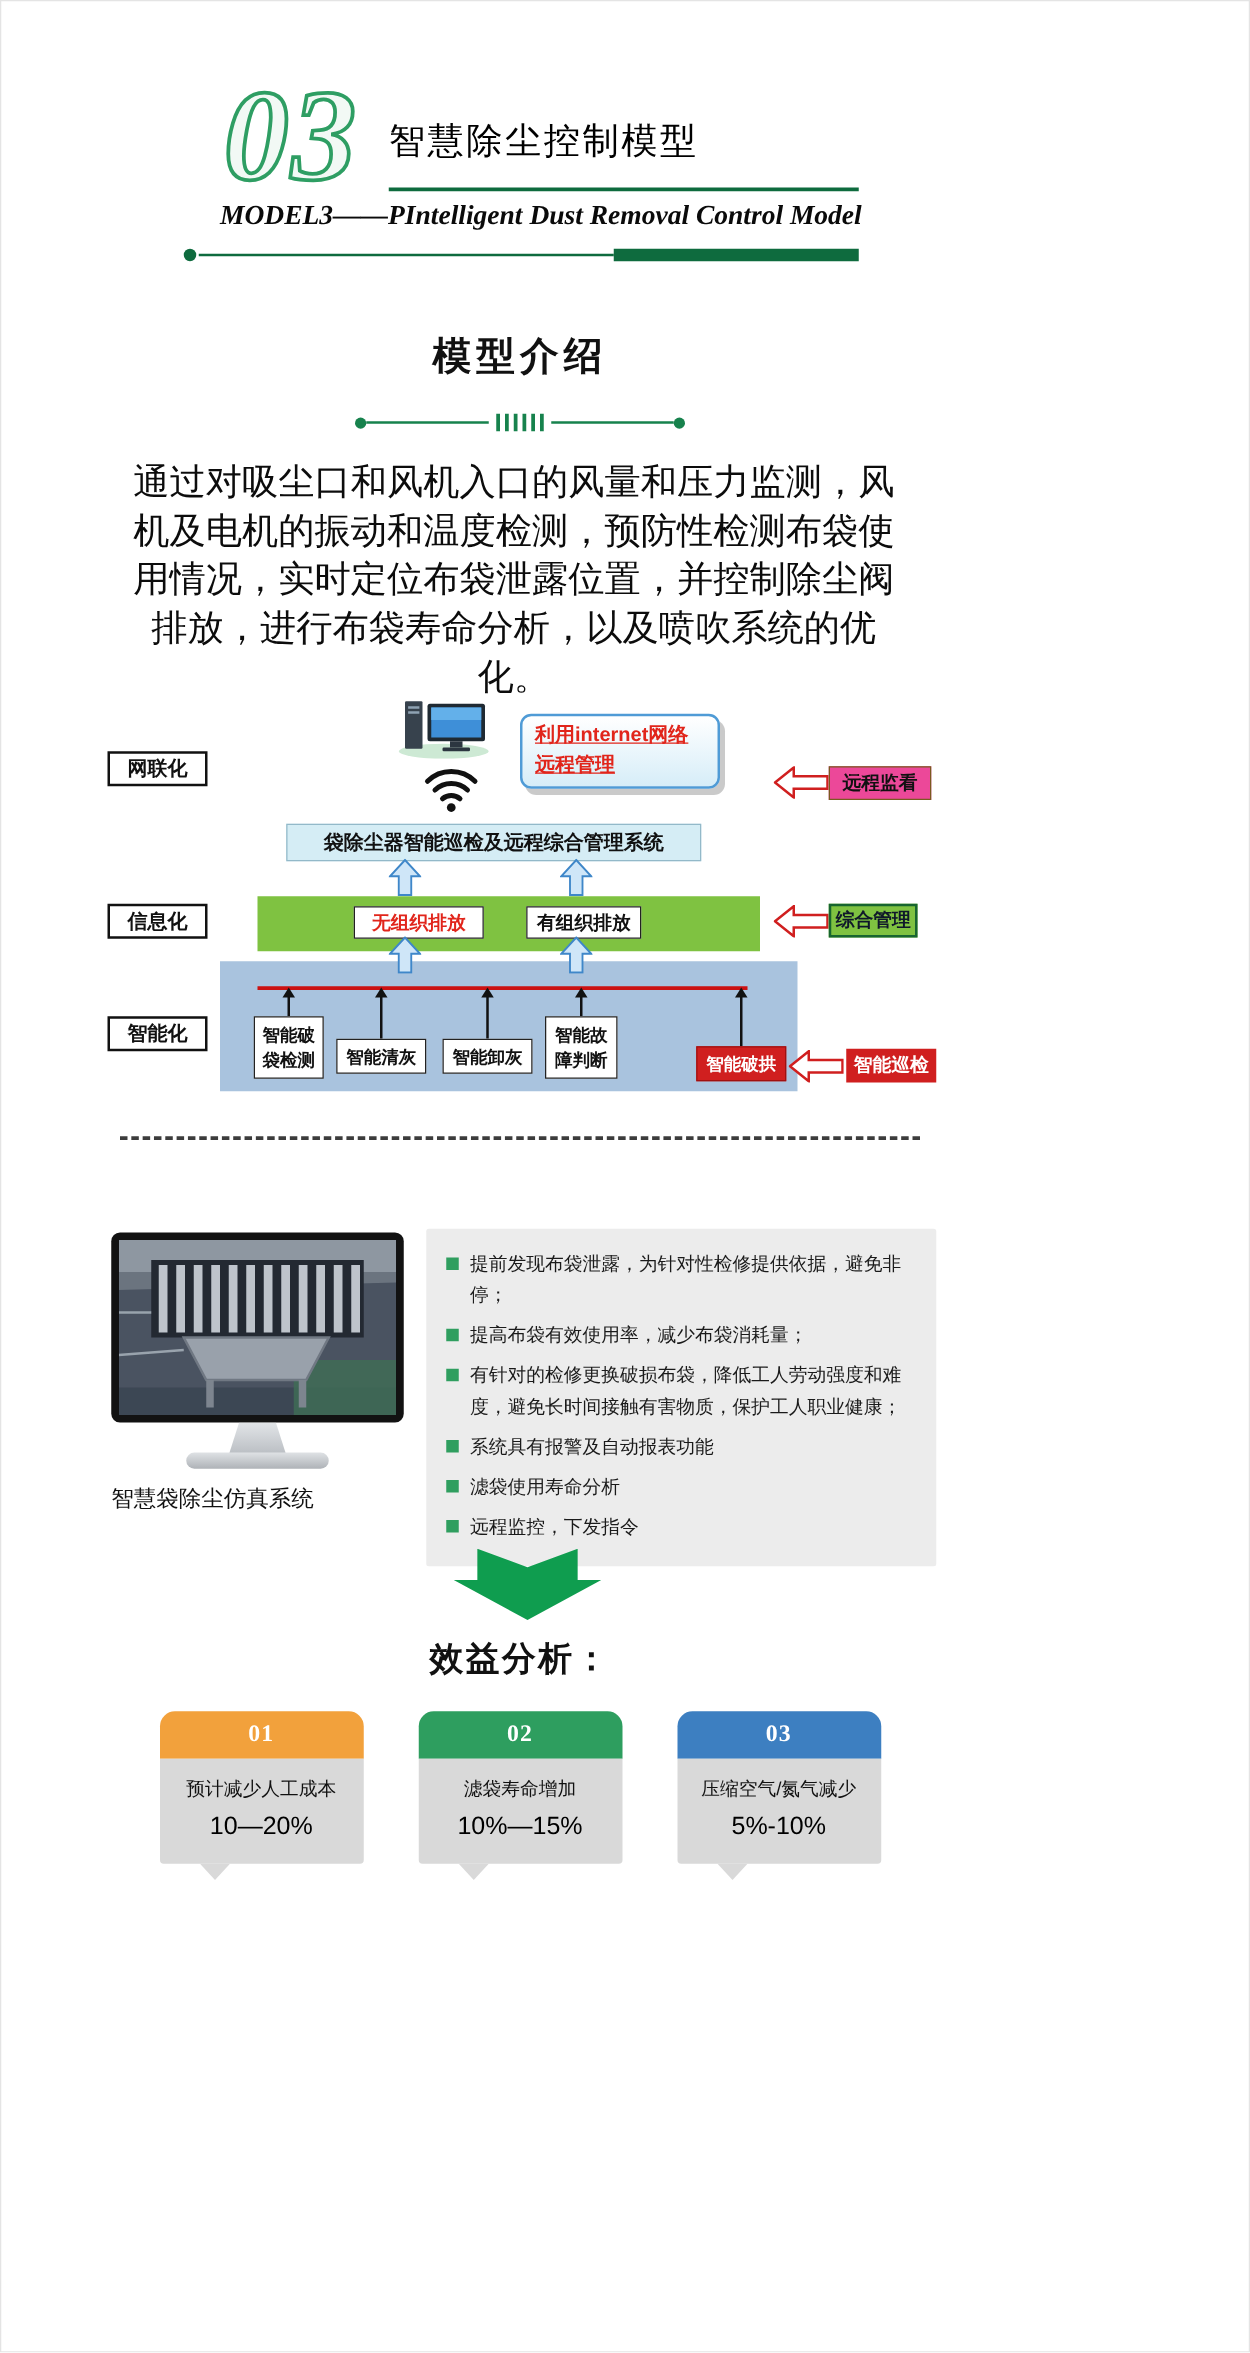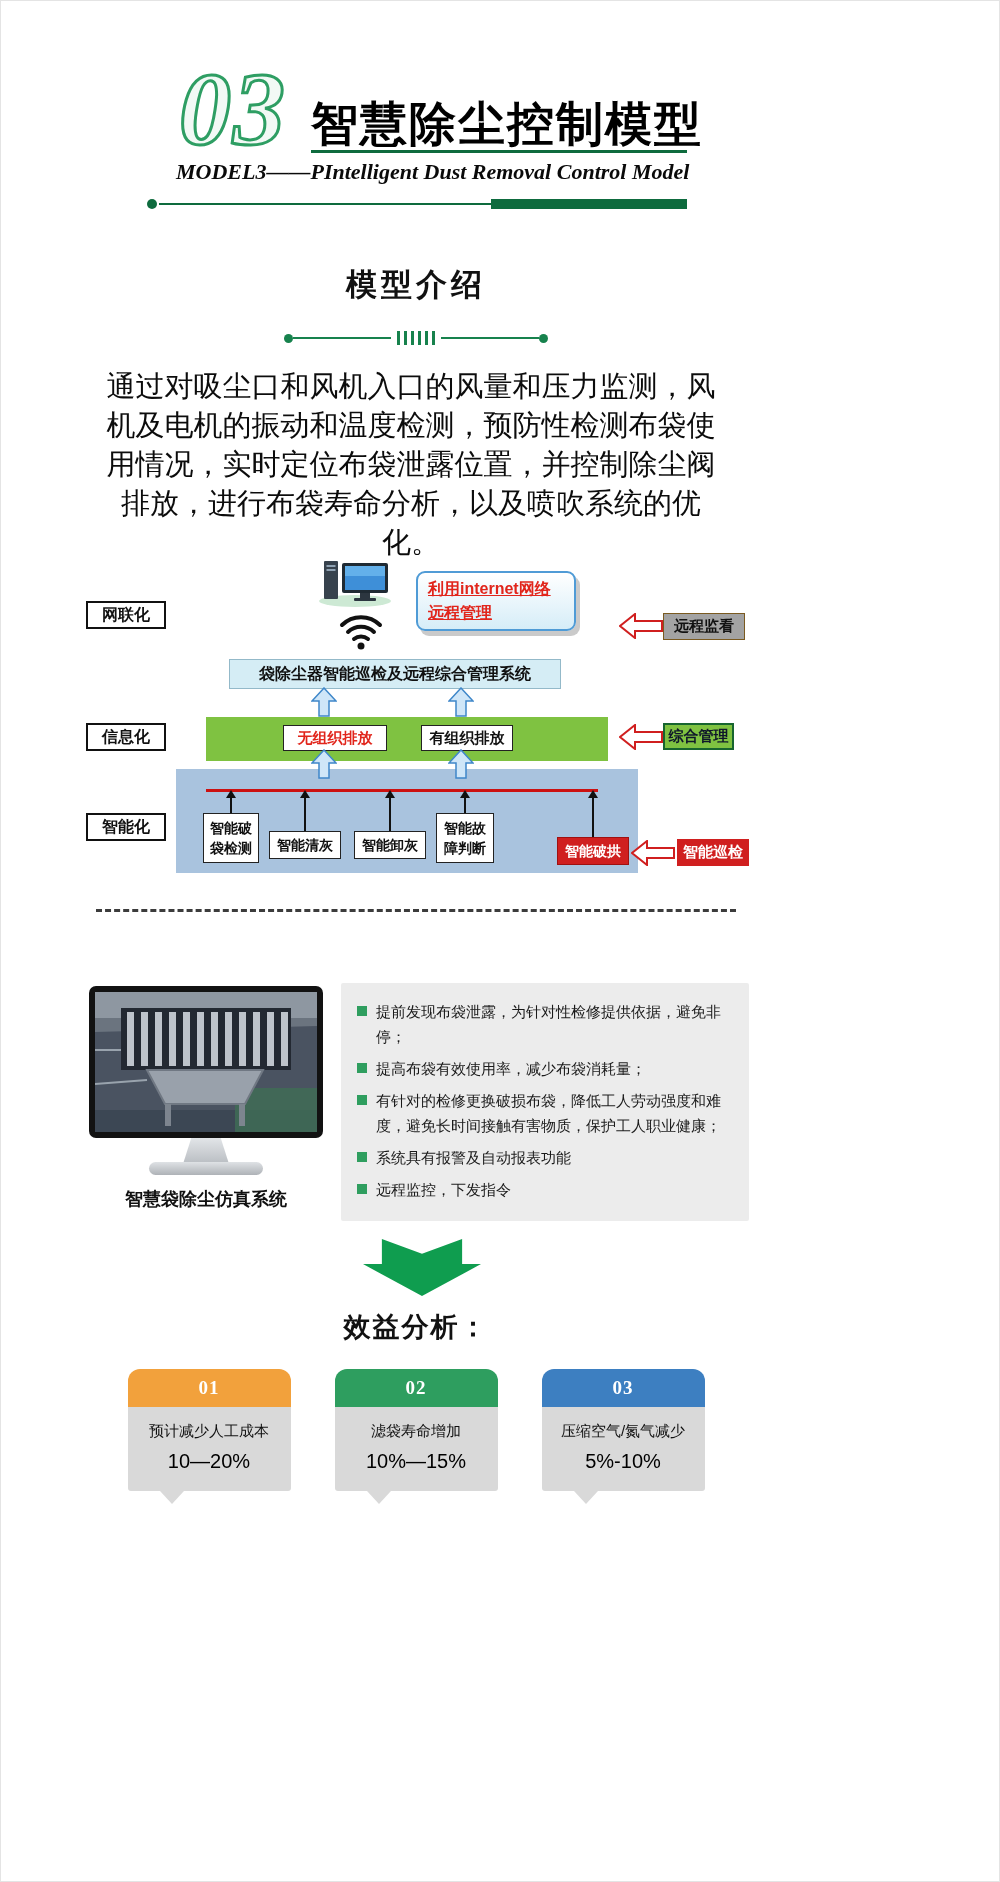--- a/index.html
+++ b/index.html
@@ -2,21 +2,21 @@
 <html><head>
 <meta charset="utf-8">
 <style>
   * { margin:0; padding:0; box-sizing:border-box; }
   html,body { background:#ffffff; }
   body { font-family:"Liberation Sans", sans-serif; color:#111; }
   .page { position:relative; width:1000px; height:1882px; margin:0 auto; background:#fff; border:1px solid #e4e4e4; overflow:hidden; }
 
   
   .big-num { position:absolute; left:178px; top:56px; font-family:"Liberation Serif", serif; font-style:italic; font-weight:bold; font-size:104px; line-height:1; color:#f2f9f5; -webkit-text-stroke:3px #2e9e63; letter-spacing:2px; }
-  .main-title { position:absolute; left:310px; top:92px; font-size:47px; font-weight:bold; letter-spacing:2px; color:#000; }
+  .main-title { position:absolute; left:310px; top:92px; font-size:29px; font-weight:normal; letter-spacing:2px; color:#000; }
   .title-underline { position:absolute; left:310px; top:149px; width:376px; height:3px; background:#0e6b3e; }
   .subtitle { position:absolute; left:175px; top:158px; width:540px; font-family:"Liberation Serif", serif; font-style:italic; font-weight:bold; font-size:22px; color:#0a0a0a; }
   .header-rule-dot { position:absolute; left:146px; top:198px; width:10px; height:10px; border-radius:50%; background:#0e6b3e; }
   .header-rule-thin { position:absolute; left:158px; top:202px; width:332px; height:2px; background:#0e6b3e; }
   .header-rule-thick { position:absolute; left:490px; top:198px; width:196px; height:10px; background:#0e6b3e; }
 
   
   .section-title { position:absolute; left:85px; top:263px; width:660px; text-align:center; font-size:31px; font-weight:bold; letter-spacing:4px; }
   .deco-line { position:absolute; left:85px; top:330px; width:660px; display:flex; align-items:center; justify-content:center; }
   .deco-dot { width:9px; height:9px; border-radius:50%; background:#17824d; }
@@ -27,21 +27,21 @@
 
   
   .diagram { position:absolute; left:85px; top:550px; width:665px; height:335px; }
   .layer-label { position:absolute; left:0; width:80px; height:28px; background:#fff; border:2px solid #111; font-weight:bold; font-size:16px; display:flex; align-items:center; justify-content:center; }
   .computer-icon { position:absolute; left:232px; top:6px; }
   .wifi-icon { position:absolute; left:252px; top:58px; }
   .internet-box { position:absolute; left:330px; top:20px; width:160px; height:60px; background:linear-gradient(180deg,#ffffff 0%,#d6edf8 100%); border:2px solid #4f9bd6; border-radius:9px; box-shadow:4px 5px 0 rgba(150,150,150,.5); padding:4px 10px; z-index:3; }
   .internet-box div { color:#e1251b; font-weight:bold; font-size:16px; line-height:24px; text-decoration:underline; }
   .side-arrow { position:absolute; z-index:4; }
   .side-label { position:absolute; height:27px; display:flex; align-items:center; justify-content:center; font-weight:bold; font-size:15px; z-index:4; }
-  .lbl-remote { left:577px; top:62px; width:82px; background:#a3a3a3; border:1px solid #7a5a20; color:#111; }
+  .lbl-remote { left:577px; top:62px; width:82px; background:#ec4899; border:1px solid #7a5a20; color:#111; }
   .lbl-mgmt { left:577px; top:172px; width:71px; background:#7fc241; border:2px solid #17652f; color:#0f172a; }
   .lbl-insp { left:591px; top:288px; width:72px; background:#d01f1f; color:#fff; }
   .system-bar { position:absolute; left:143px; top:108px; width:332px; height:30px; background:#d5edf5; border:1px solid #93b9c9; display:flex; align-items:center; justify-content:center; font-weight:bold; font-size:16px; z-index:3; }
   .uarrow { position:absolute; z-index:4; }
   .green-bar { position:absolute; left:120px; top:166px; width:402px; height:44px; background:#7fc241; z-index:1; }
   .ebox { position:absolute; top:174px; height:26px; background:#fff; border:1px solid #222; display:flex; align-items:center; justify-content:center; font-weight:bold; font-size:15px; z-index:3;font-family:Liberation Serif, serif; }
   .ebox-un { left:197px; width:104px; color:#e1251b; }
   .ebox-org { left:335px; width:92px; color:#111; }
   .blue-area { position:absolute; left:90px; top:218px; width:462px; height:104px; background:#a9c3de; z-index:0; }
   .red-line { position:absolute; left:120px; top:238px; width:392px; height:3px; background:#cc1111; z-index:2; }
@@ -49,21 +49,21 @@
   .varrow::before { content:""; position:absolute; top:-7px; left:-4px; border-left:5px solid transparent; border-right:5px solid transparent; border-bottom:8px solid #111; }
   .sbox { position:absolute; background:#fff; border:1px solid #222; font-weight:bold; font-size:14px; text-align:center; display:flex; align-items:center; justify-content:center; z-index:2; line-height:20px; padding:2px; }
   .sbox-red { background:#d01f1f; color:#fff; border:1px solid #a01010; }
 
   
   .dash-sep { position:absolute; left:95px; top:908px; width:640px; border-top:3px dashed #3c3c3c; }
   .monitor { position:absolute; left:88px; top:985px; width:234px; height:152px; background:#121212; border-radius:7px; padding:6px; }
   .monitor-screen { width:100%; height:100%; overflow:hidden; }
   .monitor-neck { position:absolute; left:182px; top:1137px; width:46px; height:26px; background:linear-gradient(180deg,#e2e5e8,#b9bdc2); clip-path:polygon(18% 0,82% 0,100% 100%,0 100%); }
   .monitor-base { position:absolute; left:148px; top:1161px; width:114px; height:13px; background:linear-gradient(180deg,#dfe2e5,#aeb2b7); border-radius:7px; }
-  .monitor-caption { position:absolute; left:88px; top:1186px; width:234px; text-align:center; font-weight:bold; font-size:18px; }
+  .monitor-caption { position:absolute; left:88px; top:1186px; width:234px; font-weight:normal; font-size:18px; }
   .features { position:absolute; left:340px; top:982px; width:408px; background:#ececec; padding:16px 16px 12px 16px; border-radius:2px; }
   .feature { display:flex; gap:9px; margin-bottom:7px; }
   .feature .bullet { flex:0 0 10px; width:10px; height:10px; background:#2f9e5f; margin-top:7px; }
   .feature .ftext { font-size:15px; line-height:25px; color:#1a1a1a; }
 
   
   .down-arrow { position:absolute; left:362px; top:1238px; width:118px; height:57px; background:#0f9d4f; clip-path:polygon(16% 0,50% 26%,84% 0,84% 44%,100% 44%,50% 100%,0 44%,16% 44%); }
   .benefit-title { position:absolute; left:85px; top:1308px; width:660px; text-align:center; font-size:27px; font-weight:bold; letter-spacing:2px; }
   .cards { position:absolute; left:85px; top:1368px; width:660px; display:flex; justify-content:center; gap:44px; }
   .card { position:relative; width:163px; }
@@ -252,20 +252,24 @@
     <div class="feature">
       <span class="bullet"></span>
       <span class="ftext">有针对的检修更换破损布袋，降低工人劳动强度和难度，避免长时间接触有害物质，保护工人职业健康；</span>
     </div>
     <div class="feature">
       <span class="bullet"></span>
       <span class="ftext">系统具有报警及自动报表功能</span>
     </div>
     <div class="feature">
       <span class="bullet"></span>
+      <span class="ftext">滤袋使用寿命分析</span>
+    </div>
+    <div class="feature">
+      <span class="bullet"></span>
       <span class="ftext">远程监控，下发指令</span>
     </div>
   </div>
 
   <div class="down-arrow"></div>
   <div class="benefit-title">效益分析：</div>
 
   <div class="cards">
     <div class="card">
       <div class="card-head head-orange">01</div>

